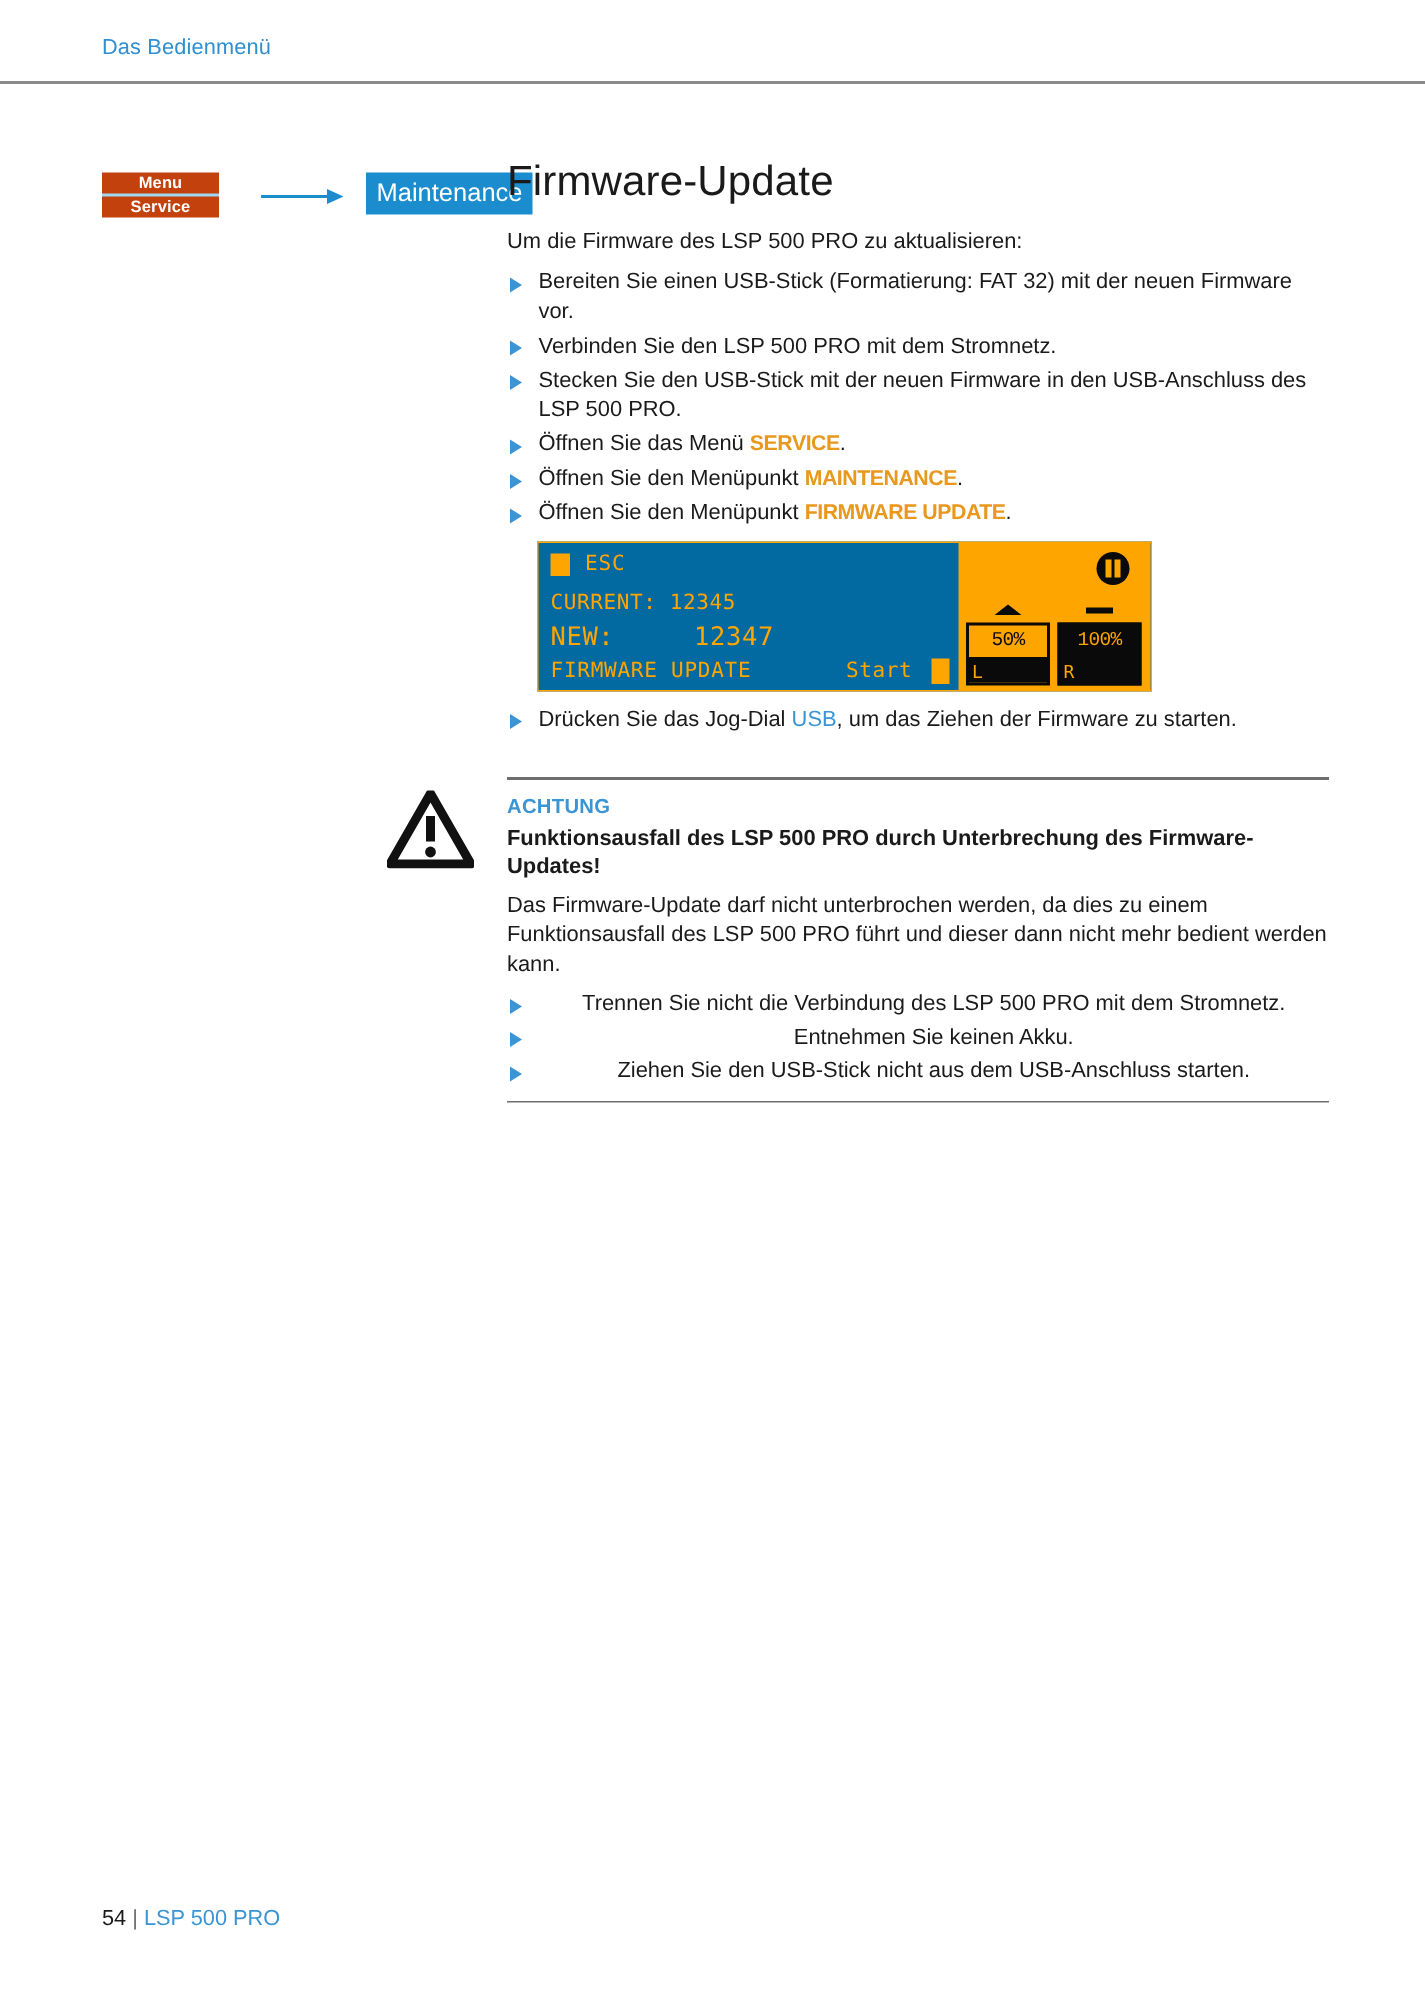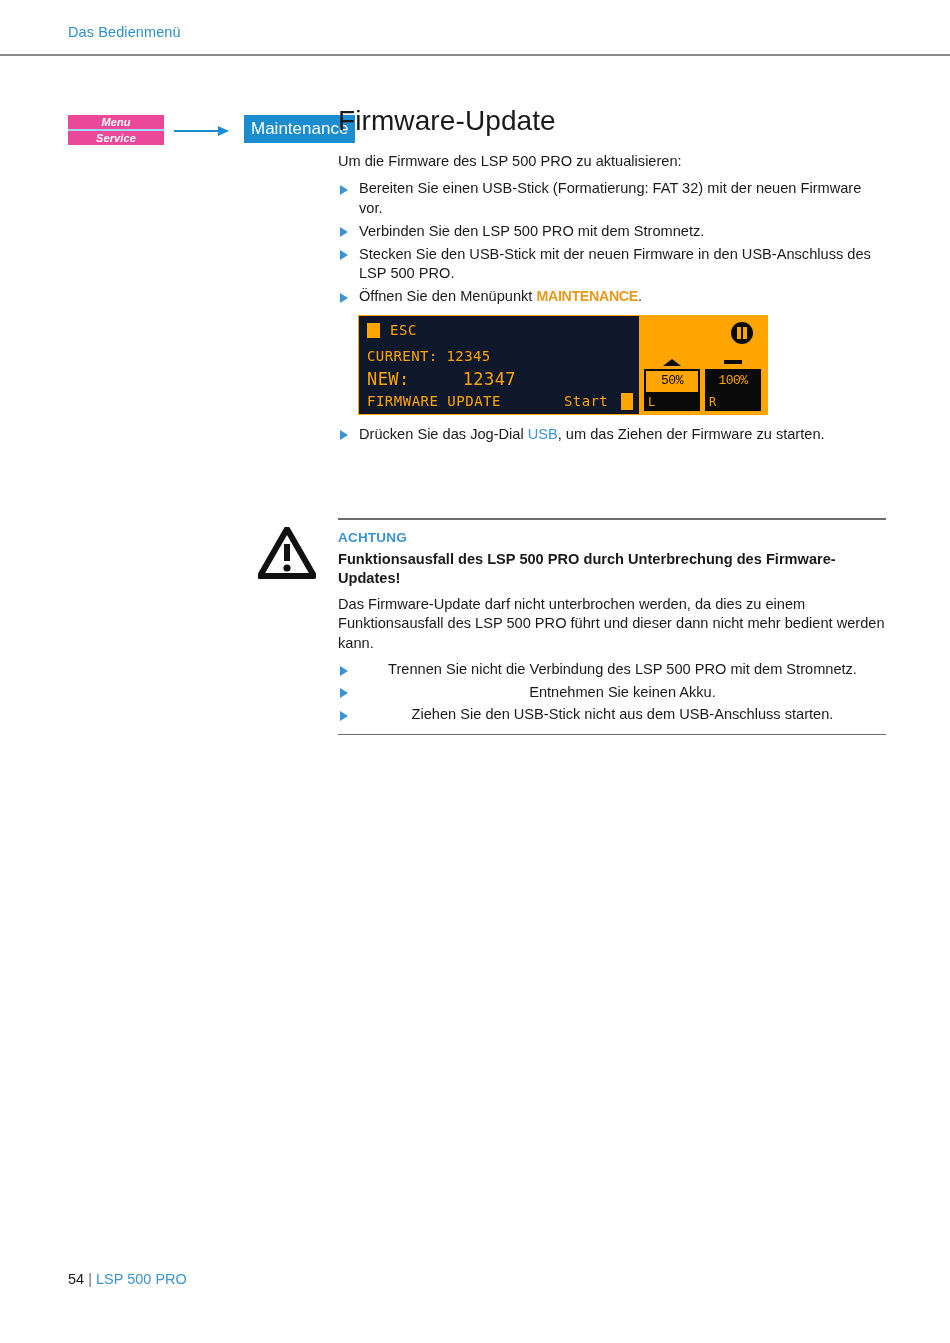--- a/index.html
+++ b/index.html
@@ -42,25 +42,24 @@
   .nav-graphic {
     position: absolute;
     left: 68px;
     top: 113px;
     width: 250px;
     height: 34px;
   }
   .nav-box-stacked {
     position: absolute;
     left: 0; top: 2px;
-    width: 96px;
-    background: #ec4899;
+    width: 78px;
+    background: #c2410c;
     padding: 0;
     text-align: center;
-    font-style: italic;
   }
   .nav-box-stacked .nav-line {
     color: #ffffff;
     font-size: 11px;
     line-height: 14px;
     height: 14px;
     font-weight: 600;
     letter-spacing: .1px;
   }
   .nav-divider {
@@ -150,21 +149,21 @@
     font-size: 14.2px;
   }
   .linkref { color: #3b94d4; }
 
   
   .device-display {
     position: relative;
     margin: 8px 0 10px 20px;
     width: 410px;
     height: 100px;
-    background: #0f172a;
+    background: #0369a1;
     border: 1px solid #ffa500;
     font-family: "DejaVu Sans Mono", monospace;
     overflow: hidden;
   }
   .dd-left {
     position: absolute;
     left: 0; top: 0;
     width: 281px; height: 100%;
   }
   .dd-esc-square {
@@ -380,21 +379,29 @@
     <li>
       <span class="tri"></span>
       <span>Verbinden Sie den LSP 500 PRO mit dem Stromnetz.</span>
     </li>
     <li>
       <span class="tri"></span>
       <span>Stecken Sie den USB-Stick mit der neuen Firmware in den USB-Anschluss des LSP 500 PRO.</span>
     </li>
     <li>
       <span class="tri"></span>
+      <span>Öffnen Sie das Menü </span><span class="menuref">SERVICE</span><span>.</span>
+    </li>
+    <li>
+      <span class="tri"></span>
       <span>Öffnen Sie den Menüpunkt </span><span class="menuref">MAINTENANCE</span><span>.</span>
+    </li>
+    <li>
+      <span class="tri"></span>
+      <span>Öffnen Sie den Menüpunkt </span><span class="menuref">FIRMWARE UPDATE</span><span>.</span>
     </li>
   </ul>
 
   <div class="device-display">
     <div class="dd-left">
       <div class="dd-esc-square"></div>
       <div class="dd-esc-label">ESC</div>
       <div class="dd-row-current"><span>CURRENT:</span> <span>12345</span></div>
       <div class="dd-row-new"><span>NEW:</span>     <span>12347</span></div>
       <div class="dd-footer-label">FIRMWARE UPDATE</div>

